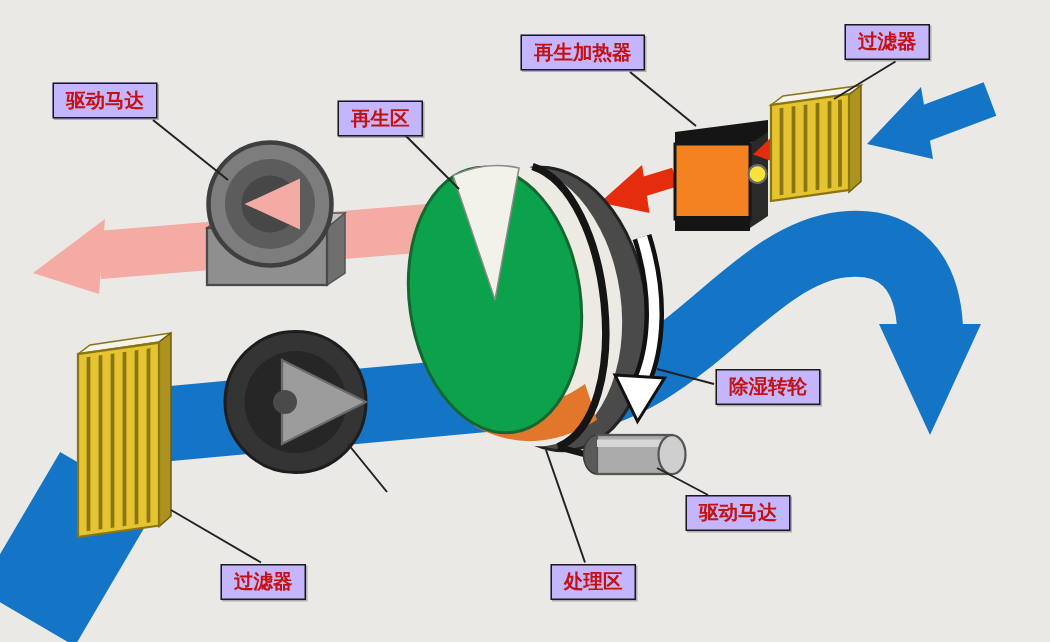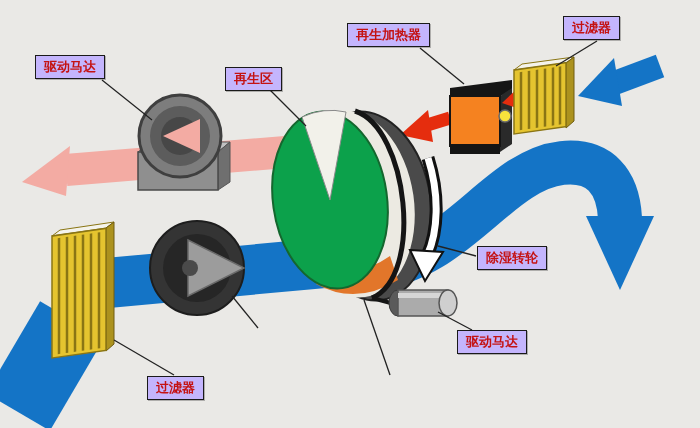--- a/index.html
+++ b/index.html
@@ -123,15 +123,16 @@
       <line x1="174" y1="375" x2="114" y2="340"></line>
     </g>
   </svg>
 
   <div class="label" style="left:35px;top:55px">驱动马达</div>
   <div class="label" style="left:225px;top:67px">再生区</div>
   <div class="label" style="left:347px;top:23px">再生加热器</div>
   <div class="label" style="left:563px;top:16px">过滤器</div>
   <div class="label" style="left:457px;top:330px">驱动马达</div>
   <div class="label" style="left:477px;top:246px">除湿转轮</div>
+  <div class="label" style="left:367px;top:376px">处理区</div>
   <div class="label" style="left:147px;top:376px">过滤器</div>
 
 </div>
 
 </body></html>

